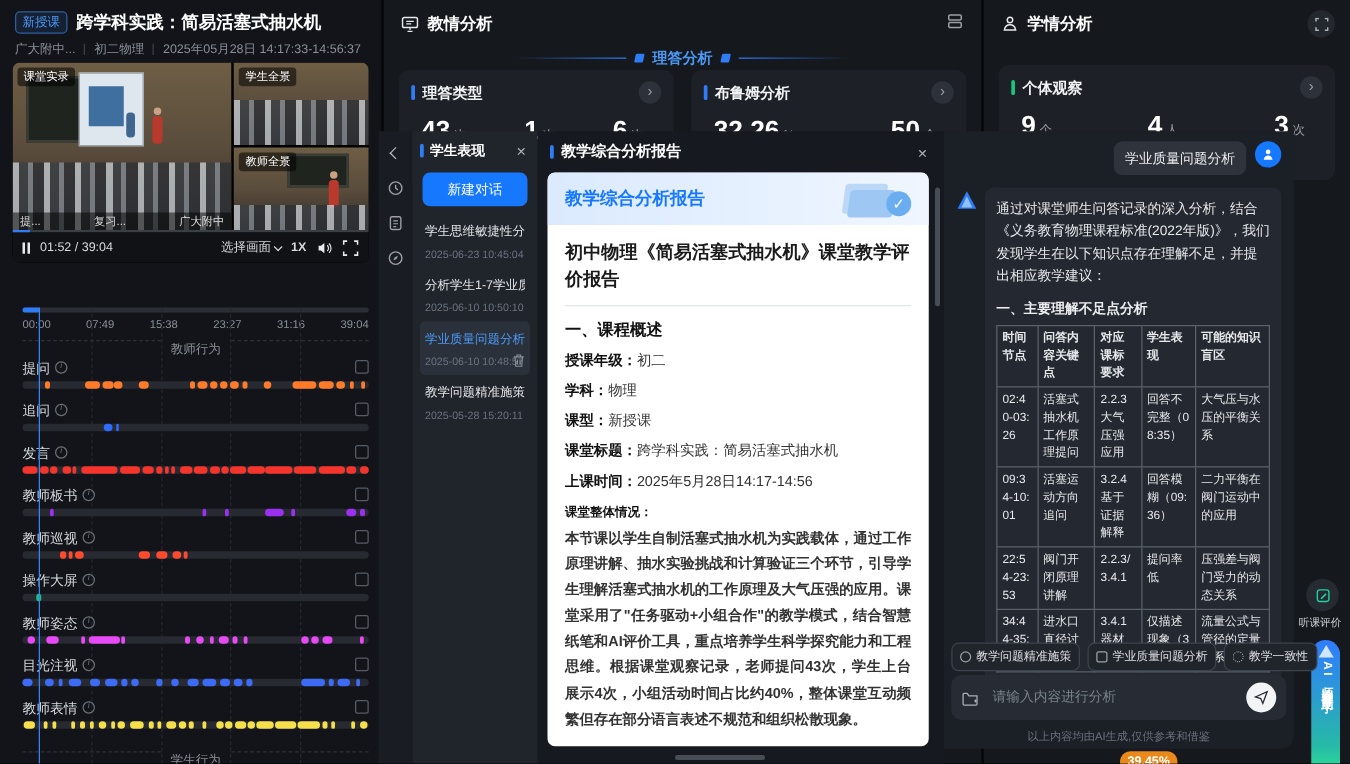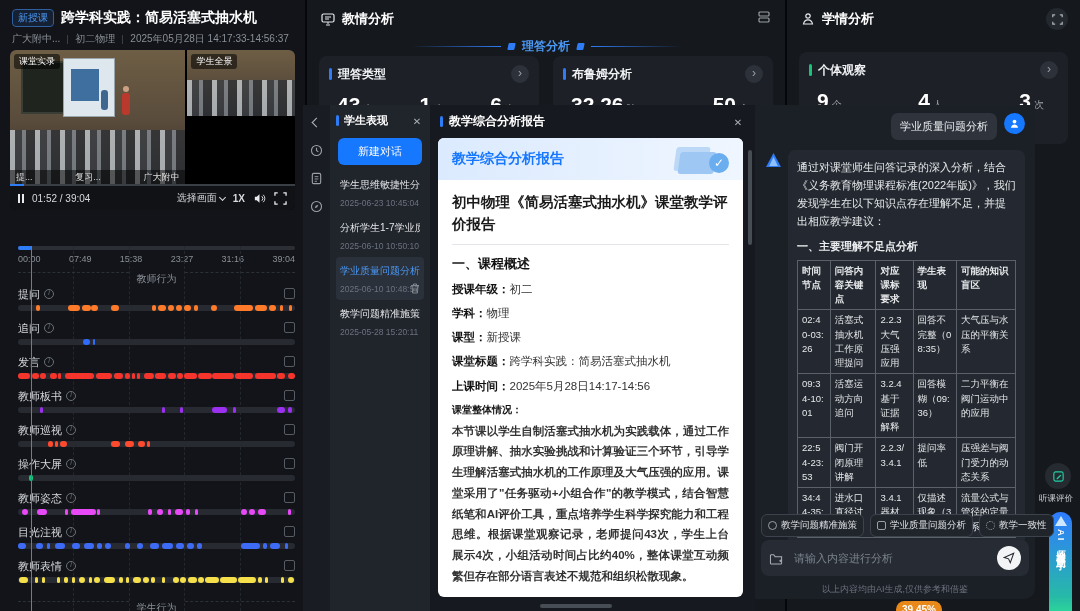--- a/index.html
+++ b/index.html
@@ -199,20 +199,26 @@
           <span class="vtag">提...</span>
               <span class="vtag">复习...</span>
               <span class="vtag">广大附中</span>
             </div>
         </div>
         <div class="vcol">
           <div class="video">
             <span class="vlabel">学生全景</span>
             <div class="crowd" style="height:55%"></div>
           </div>
+          <div class="video">
+            <span class="vlabel">教师全景</span>
+            <div class="board" style="left:40%;width:45%;"></div>
+            <div class="fig" style="left:70%;top:40%"></div>
+            <div class="crowd" style="height:30%"></div>
+          </div>
         </div>
       </div>
       <div class="vprogress">
           <span class="vplayed" style="width: 5%;"></span>
         </div>
       <div class="vcontrols">
         <span class="pause-icon">
             <i></i>
             <i></i>
           </span>

